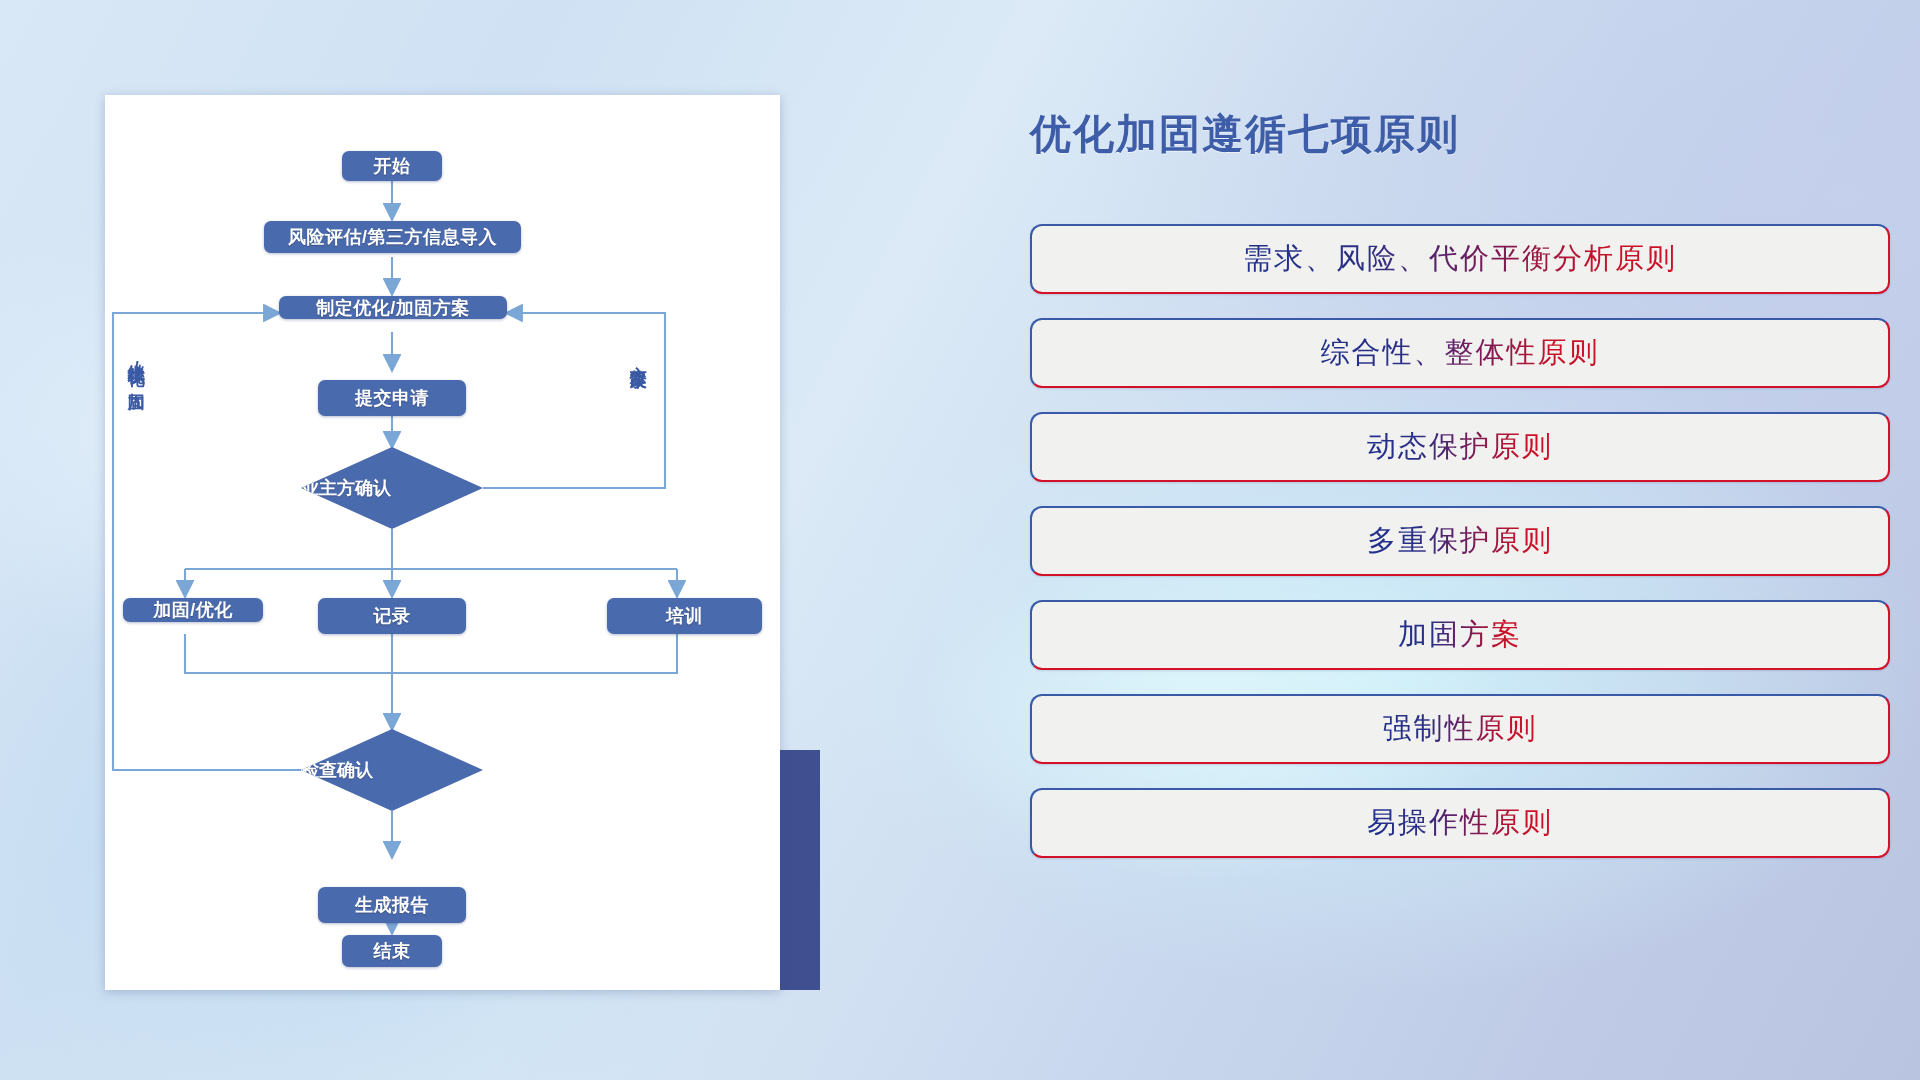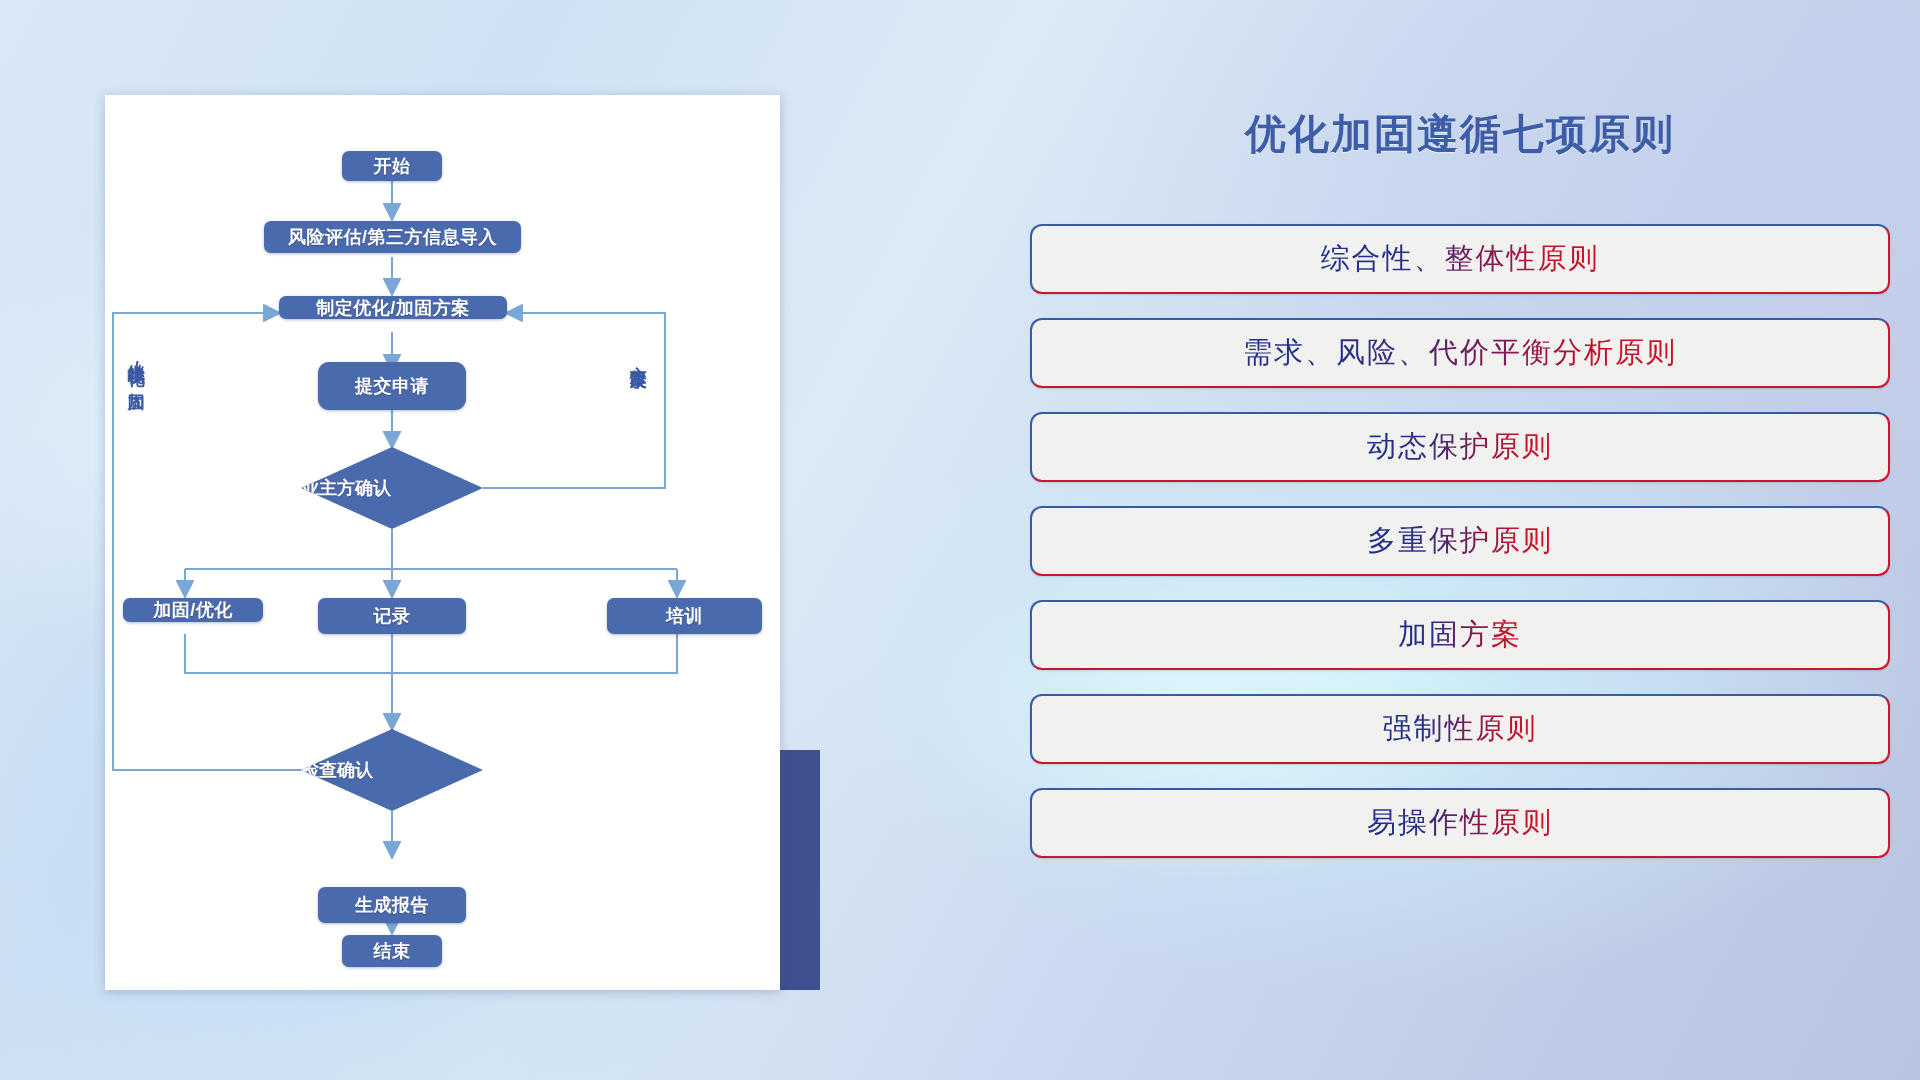--- a/index.html
+++ b/index.html
@@ -55,21 +55,21 @@
     color:#3a5aa4; font-size:17px; font-weight:700; letter-spacing:2px;
     line-height:1.05;
   }
   #flow-svg{position:absolute;left:0;top:0;width:675px;height:895px;}
 
   
   #right{
     position:absolute; left:1030px; top:95px; width:860px; height:920px;
   }
   #panel-title{
-    text-align:center; font-size:41px; font-weight:700; color:#3e5da8;
+    font-size:41px; font-weight:700; color:#3e5da8;
     letter-spacing:2px; margin-top:12px;
     text-shadow:0 1px 0 rgba(255,255,255,.55);
   }
   #cards{ margin-top:62px; display:flex; flex-direction:column; gap:24px; }
   .card{
     position:relative; height:70px;
     background:#f1f1f0;
     border-radius:12px;
     border-top:2px solid #3a5aa8;
     border-left:2px solid #3a5aa8;
@@ -139,21 +139,21 @@
     </div>
 
     <div class="node" style="left:159px;top:126px;width:257px;height:32px;">
       <span>风险评估/第三方信息导入</span>
     </div>
 
     <div class="node" style="left:174px;top:201px;width:228px;height:23px;">
       <span>制定优化/加固方案</span>
     </div>
 
-    <div class="node" style="left:213px;top:267px;width:148px;height:48px;border-radius:11px;">
+    <div class="node" style="left:213px;top:285px;width:148px;height:36px;">
       <span>提交申请</span>
     </div>
 
     <div class="diamond" style="left:196px;top:352px;width:182px;height:82px;">
       <span>业主方确认</span>
     </div>
 
     <div class="node" style="left:18px;top:503px;width:140px;height:24px;">
       <span>加固/优化</span>
     </div>
@@ -185,25 +185,25 @@
   </div>
 </div>
 
 <div id="right">
 
   <div id="panel-title">优化加固遵循七项原则</div>
 
   <div id="cards">
 
     <div class="card">
+      <span class="card-label">需求、风险、代价平衡分析原则</span>
+    </div>
+
+    <div class="card">
       <span class="card-label">综合性、整体性原则</span>
-    </div>
-
-    <div class="card">
-      <span class="card-label">需求、风险、代价平衡分析原则</span>
     </div>
 
     <div class="card">
       <span class="card-label">动态保护原则</span>
     </div>
 
     <div class="card">
       <span class="card-label">多重保护原则</span>
     </div>
 

